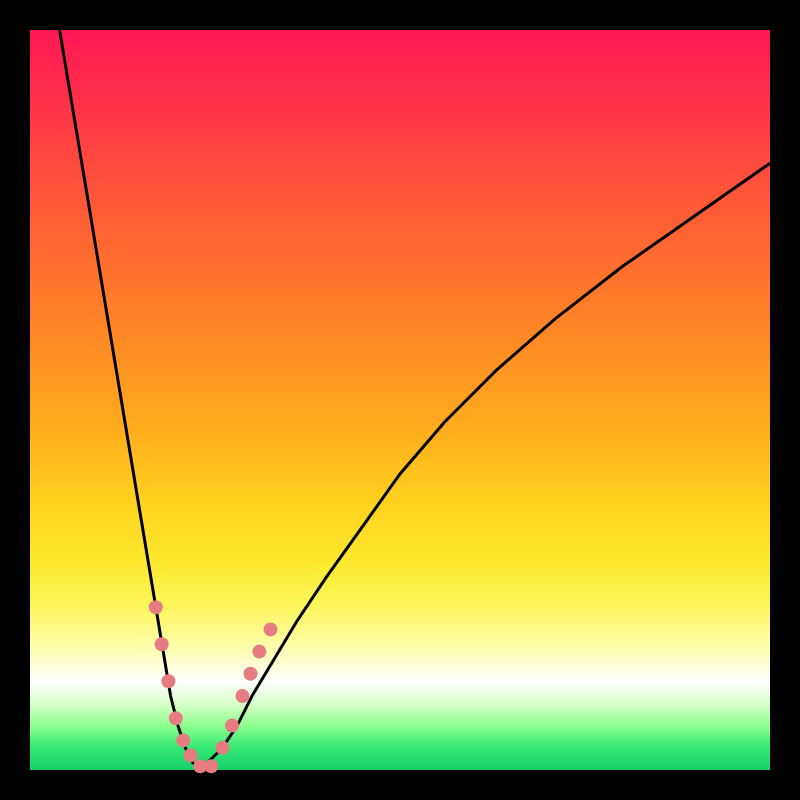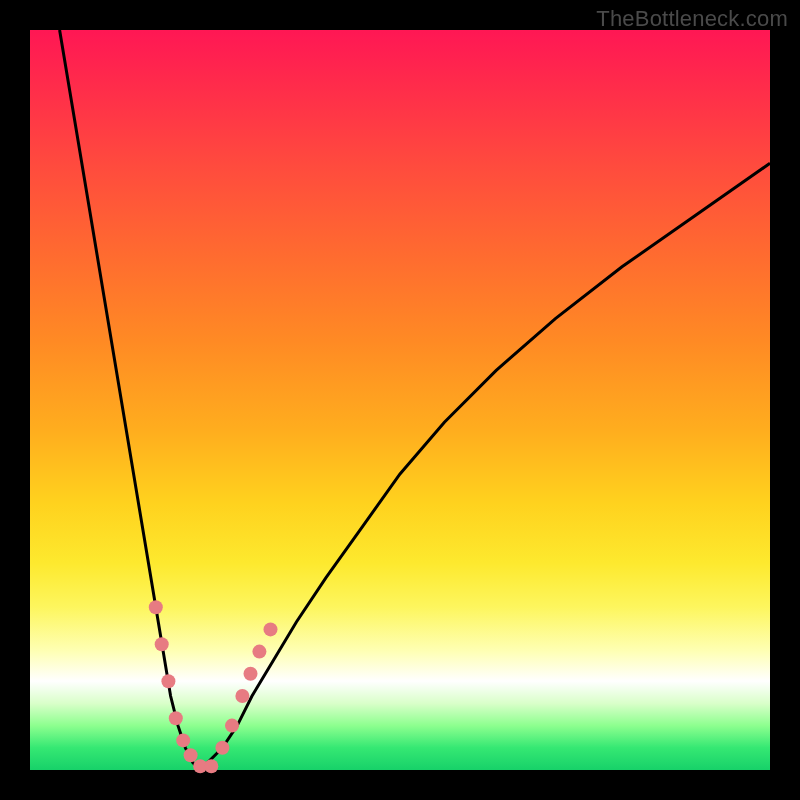--- a/index.html
+++ b/index.html
@@ -58,21 +58,20 @@
     width: 740px;
     height: 740px;
     overflow: visible;
   }
 </style>
 </head>
 <body>
 
 <div class="frame">
 
-  <div class="attribution">TheBottleneck.com</div>
 
   <div class="plot">
     <svg class="curve" viewBox="0 0 740 740" preserveAspectRatio="none">
       <path id="left-path" fill="none" stroke="#000000" stroke-width="3" d="M29.6 0.0 L44.4 88.8 L59.2 177.6 L74.0 266.4 L88.8 355.2 L103.6 444.0 L118.4 532.8 L133.2 621.6 L140.6 666.0 L148.0 695.6 L155.4 717.8 L162.8 732.6 L170.2 740.0"></path>
       <path id="right-path" fill="none" stroke="#000000" stroke-width="3" d="M170.2 740.0 L177.6 732.6 L185.0 725.2 L192.4 717.8 L207.2 695.6 L222.0 666.0 L244.2 629.0 L266.4 592.0 L296.0 547.6 L333.0 495.8 L370.0 444.0 L414.4 392.2 L466.2 340.4 L525.4 288.6 L592.0 236.8 L666.0 185.0 L740.0 133.2"></path>
       <g id="dots">
           <circle cx="125.8" cy="577.2" r="7" fill="#e77b82"></circle>
           <circle cx="131.7" cy="614.2" r="7" fill="#e77b82"></circle>
           <circle cx="138.4" cy="651.2" r="7" fill="#e77b82"></circle>
           <circle cx="145.8" cy="688.2" r="7" fill="#e77b82"></circle>

